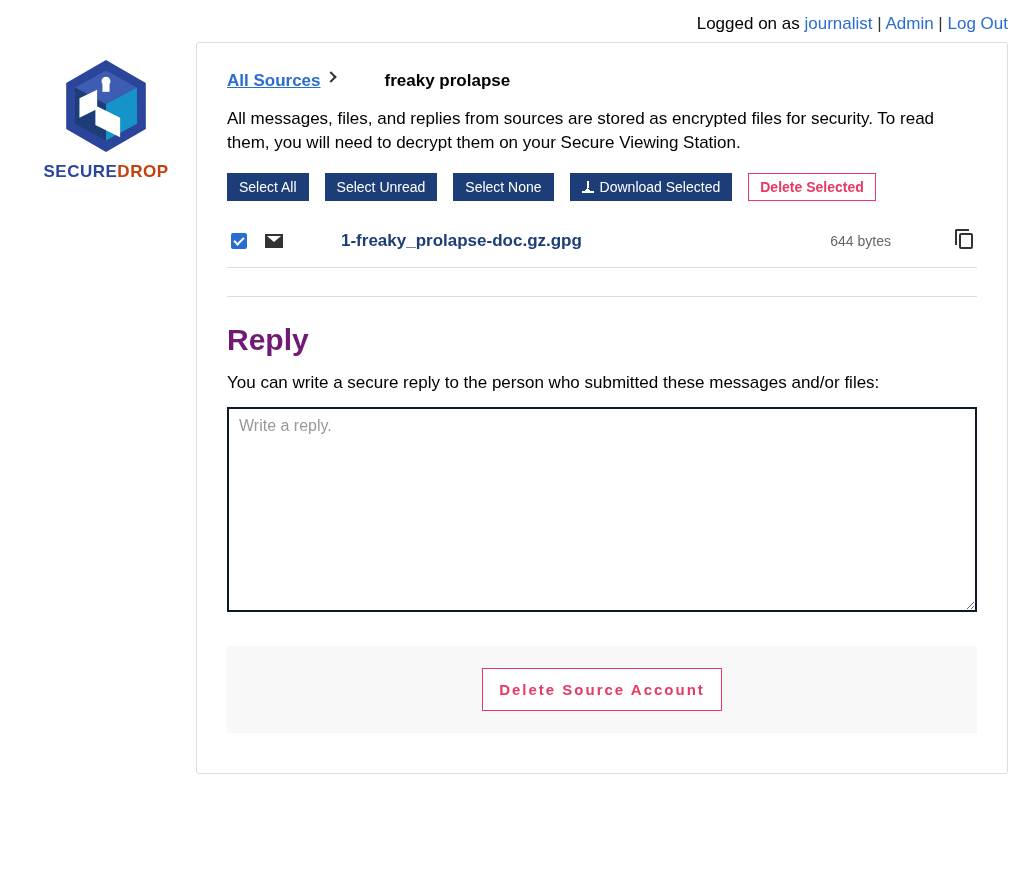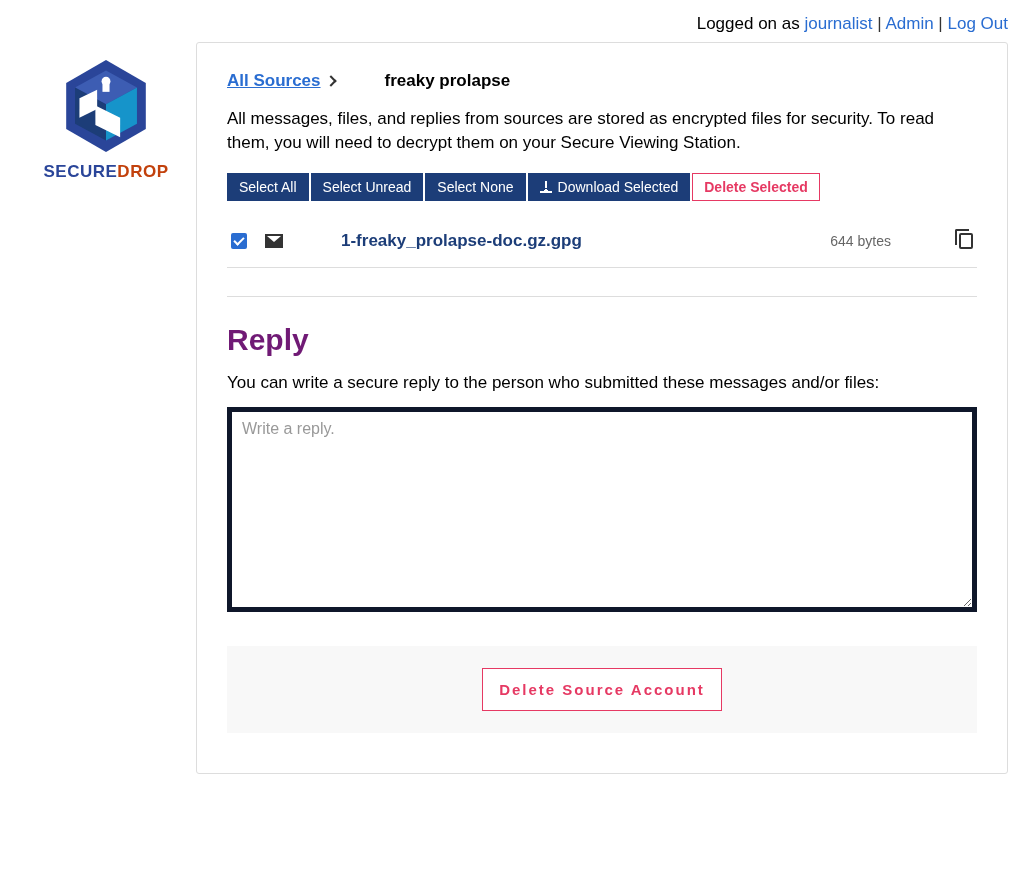--- a/index.html
+++ b/index.html
@@ -46,21 +46,21 @@
   border: 1px solid #ddd;
   border-radius: 3px;
   padding: 28px 30px 40px 30px;
   margin-bottom: 30px;
 }
 .breadcrumb {
   font-size: 17px;
   font-weight: 700;
   margin-bottom: 16px;
   display: flex;
-  align-items: center;
+  align-items: flex-start;
   gap: 4px;
 }
 .breadcrumb a {
   color: #2a6dd1;
   text-decoration: underline;
 }
 .breadcrumb .chev {
   display: inline-block;
   width: 12px; height: 12px;
   position: relative;
@@ -75,21 +75,21 @@
   top: 2px; left: 2px;
 }
 .breadcrumb .current { color: #000; margin-left: 44px; }
 .desc {
   font-size: 17px;
   line-height: 1.4;
   margin-bottom: 18px;
 }
 .btn-row {
   display: flex;
-  gap: 2px;
+  gap: 16px;
   margin-bottom: 14px;
   flex-wrap: wrap;
   margin-top: 14px;
 }
 .btn {
   display: inline-flex;
   align-items: center;
   gap: 6px;
   padding: 5px 11px;
   font-size: 14px;
@@ -192,21 +192,21 @@
   font-weight: 800;
   margin: 26px 0 16px 0;
 }
 .reply-desc {
   font-size: 17px;
   margin-bottom: 14px;
 }
 .reply-textarea {
   width: 100%;
   height: 205px;
-  border: 5px solid #0f172a;
+  border: 2px solid #0f172a;
   padding: 8px 10px;
   font-size: 16px;
   font-family: inherit;
   resize: both;
 }
 .reply-textarea::placeholder { color: #999; }
 .submit-row {
   text-align: right;
   margin-top: 28px;
 }

